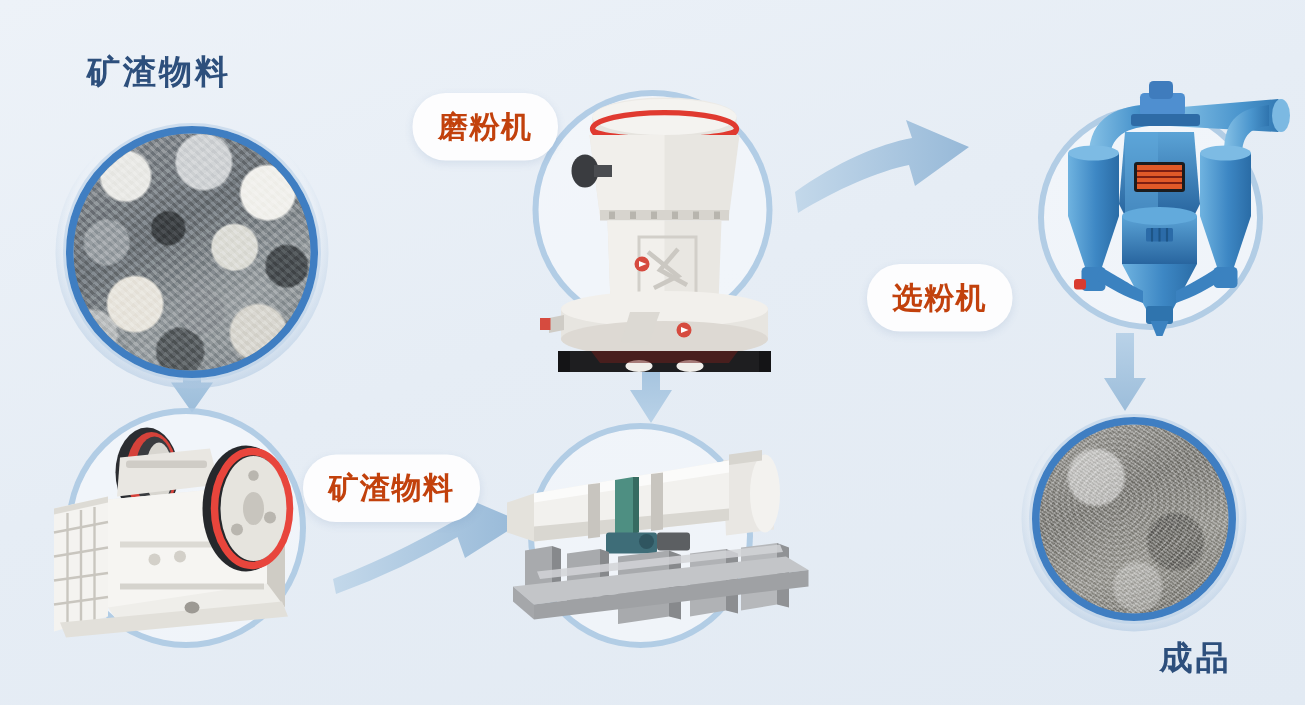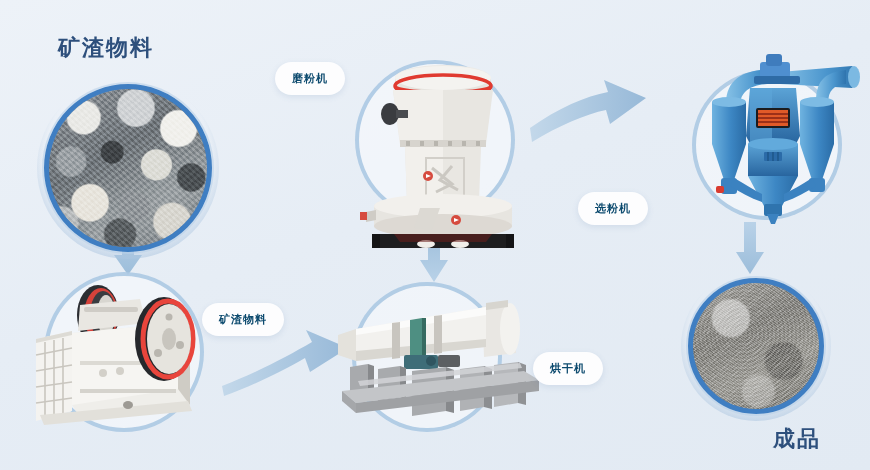--- a/index.html
+++ b/index.html
@@ -104,22 +104,22 @@
     position: absolute;
     color: #2d4f7c;
     font-size: 22px;
     font-weight: 700;
     letter-spacing: 2px;
     white-space: nowrap;
   }
   .pill {
     position: absolute;
     background: #fdfdfe;
-    color: #0c4a6e;
-    font-size: 11px;
+    color: #c2410c;
+    font-size: 20px;
     font-weight: 700;
     letter-spacing: 1px;
     white-space: nowrap;
     border-radius: 22px;
     padding: 9px 17px;
     box-shadow: 0 2px 6px rgba(70,110,160,0.13);
   }
 
   
   .machine {
@@ -264,21 +264,20 @@
       <path d="M 160 80 L 184 77 L 184 118 L 160 122 Z" fill="#b6b8bb"></path>
       <path d="M 184 77 L 192 80 L 192 120 L 184 118 Z" fill="#909295"></path>
     </g>
 
     <path d="M 8 106 L 190 86 L 205 95 L 22 118 Z" fill="#c3c5c8"></path>
     <path d="M 8 106 L 22 118 L 22 128 L 8 116 Z" fill="#a5a7aa"></path>
     <path d="M 22 118 L 205 95 L 205 106 L 22 128 Z" fill="#9fa1a4"></path>
 
     <path d="M 24 96 L 186 78 L 188 83 L 26 101 Z" fill="#d2d4d7" opacity="0.85"></path>
   </svg>
-  <div class="pill" style="left:533px; top:352px;">烘干机</div>
 
   <div class="node" style="left:355px; top:60px; width:160px; height:160px;">
     <div class="ring ring-open"></div>
   </div>
 
   <svg class="machine" width="190" height="200" viewBox="0 0 190 200" style="left:348px; top:48px;">
 
     <ellipse cx="95" cy="30" rx="48" ry="13" fill="#eceae6"></ellipse>
     <path d="M 47 30 L 47 44 C 47 52 143 52 143 44 L 143 30 Z" fill="#e6e4df"></path>
     <ellipse cx="95" cy="30" rx="48" ry="12" fill="#f4f3f0"></ellipse>
@@ -396,21 +395,21 @@
         <path d="M 110 112 L 110 121"></path>
     </g>
 
     <path d="M 80 136 L 130 136 L 114 166 L 96 166 Z" fill="url(#bl1)"></path>
     <rect x="96" y="164" width="18" height="12" rx="2" fill="#2f74ae"></rect>
     <path d="M 99 174 L 111 174 L 107 184 L 103 184 Z" fill="#3b82c0"></path>
 
     <path d="M 66 138 C 80 146 86 150 94 154 L 94 162 C 82 158 72 152 62 146 Z" fill="#3b82c0"></path>
     <path d="M 144 138 C 132 146 124 150 116 154 L 116 162 C 128 158 138 152 148 146 Z" fill="#3b82c0"></path>
   </svg>
-  <div class="pill" style="left:578px; top:192px;">选粉机</div>
+  <div class="pill" style="left:578px; top:176px;">选粉机</div>
 
   <div class="node" style="left:688px; top:278px; width:136px; height:136px;">
     <div class="halo"></div>
     <div class="ring ring-solid"></div>
     <div class="photo">
       <div class="tex-powder" style="position:relative;"></div>
     </div>
   </div>
   <div class="title-text" style="left:726px; top:424px;margin-left:47px;">成品</div>
 

